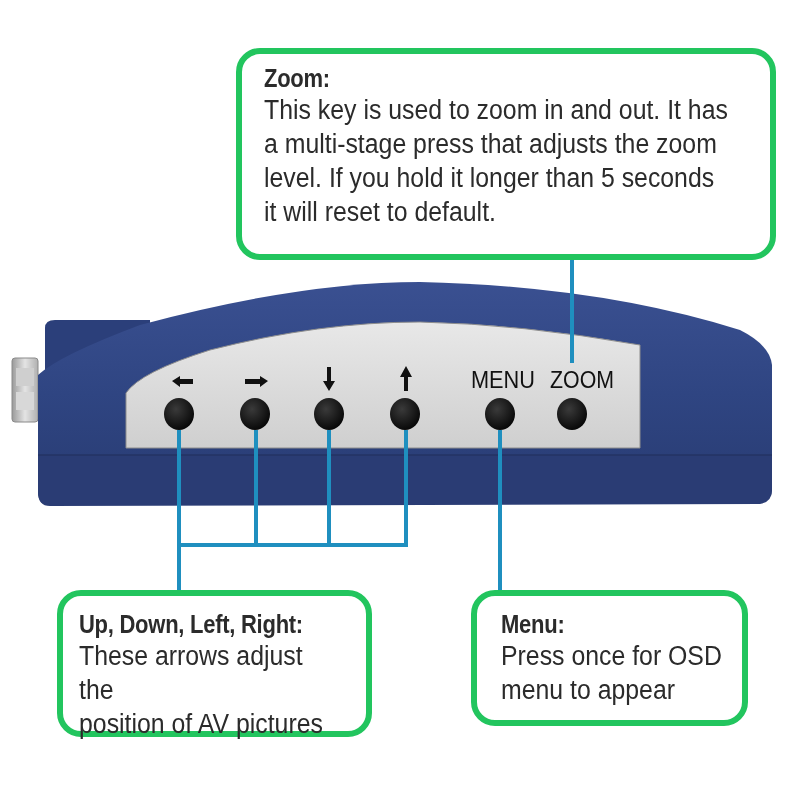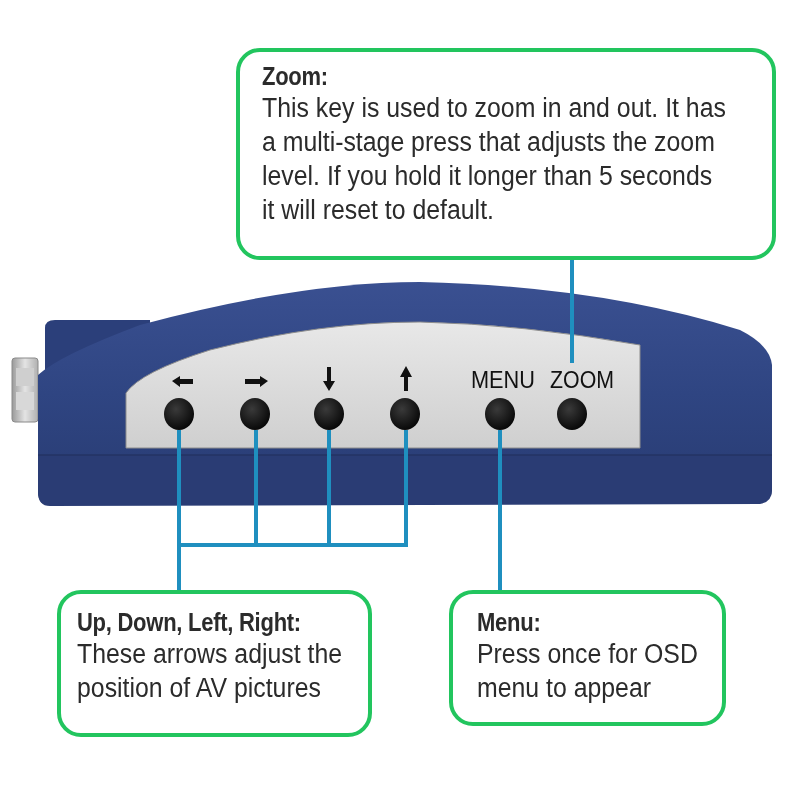--- a/index.html
+++ b/index.html
@@ -1,36 +1,36 @@
 <!DOCTYPE html>
 <html><head>
 <meta charset="utf-8">
 <style>
   html, body { margin: 0; padding: 0; background: #ffffff; }
   body { width: 800px; height: 800px; position: relative; overflow: hidden;
          font-family: "DejaVu Sans Condensed", "Liberation Sans Narrow", "Liberation Sans", sans-serif; color: #262626; }
   .device-svg { position: absolute; left: 0; top: 0; width: 800px; height: 800px; }
   .callout {
     position: absolute; box-sizing: border-box;
-    border: 4px solid #22c55e; border-radius: 24px; background: #ffffff;
+    border: 6px solid #22c55e; border-radius: 24px; background: #ffffff;
   }
   .callout .title {
     font-family: "Liberation Sans Narrow", "Liberation Sans", sans-serif;
     font-weight: bold; font-size: 25px; color: #2b2b2b; letter-spacing: -0.3px;
     transform: scaleX(0.88); transform-origin: left top; white-space: nowrap;
   }
   .callout .body {
     font-family: "Liberation Sans Narrow", "Liberation Sans", sans-serif;
     font-size: 27px; line-height: 34px; color: #2b2b2b;
     transform: scaleX(0.92); transform-origin: left top; white-space: pre-line;
   }
   #zoom-callout { left: 236px; top: 48px; width: 540px; height: 212px; padding: 10px 0 0 22px; }
   #zoom-callout .body { width: 560px; }
   #arrows-callout { left: 57px; top: 590px; width: 315px; height: 147px; padding: 14px 0 16px 16px; }
-  #menu-callout { left: 449px; top: 590px; width: 277px; height: 136px; padding: 14px 0 0 24px; }
+  #menu-callout { left: 471px; top: 590px; width: 277px; height: 136px; padding: 14px 0 0 24px; }
   .label-text { font-family: "Liberation Sans Narrow", "Liberation Sans", sans-serif; }
 </style>
 </head>
 <body>
 
 <svg class="device-svg" viewBox="0 0 800 800" xmlns="http://www.w3.org/2000/svg">
   <defs>
     <linearGradient id="bodyGrad" x1="0" y1="0" x2="0" y2="1">
       <stop offset="0" stop-color="#3a5091"></stop>
       <stop offset="0.5" stop-color="#2f4582"></stop>

